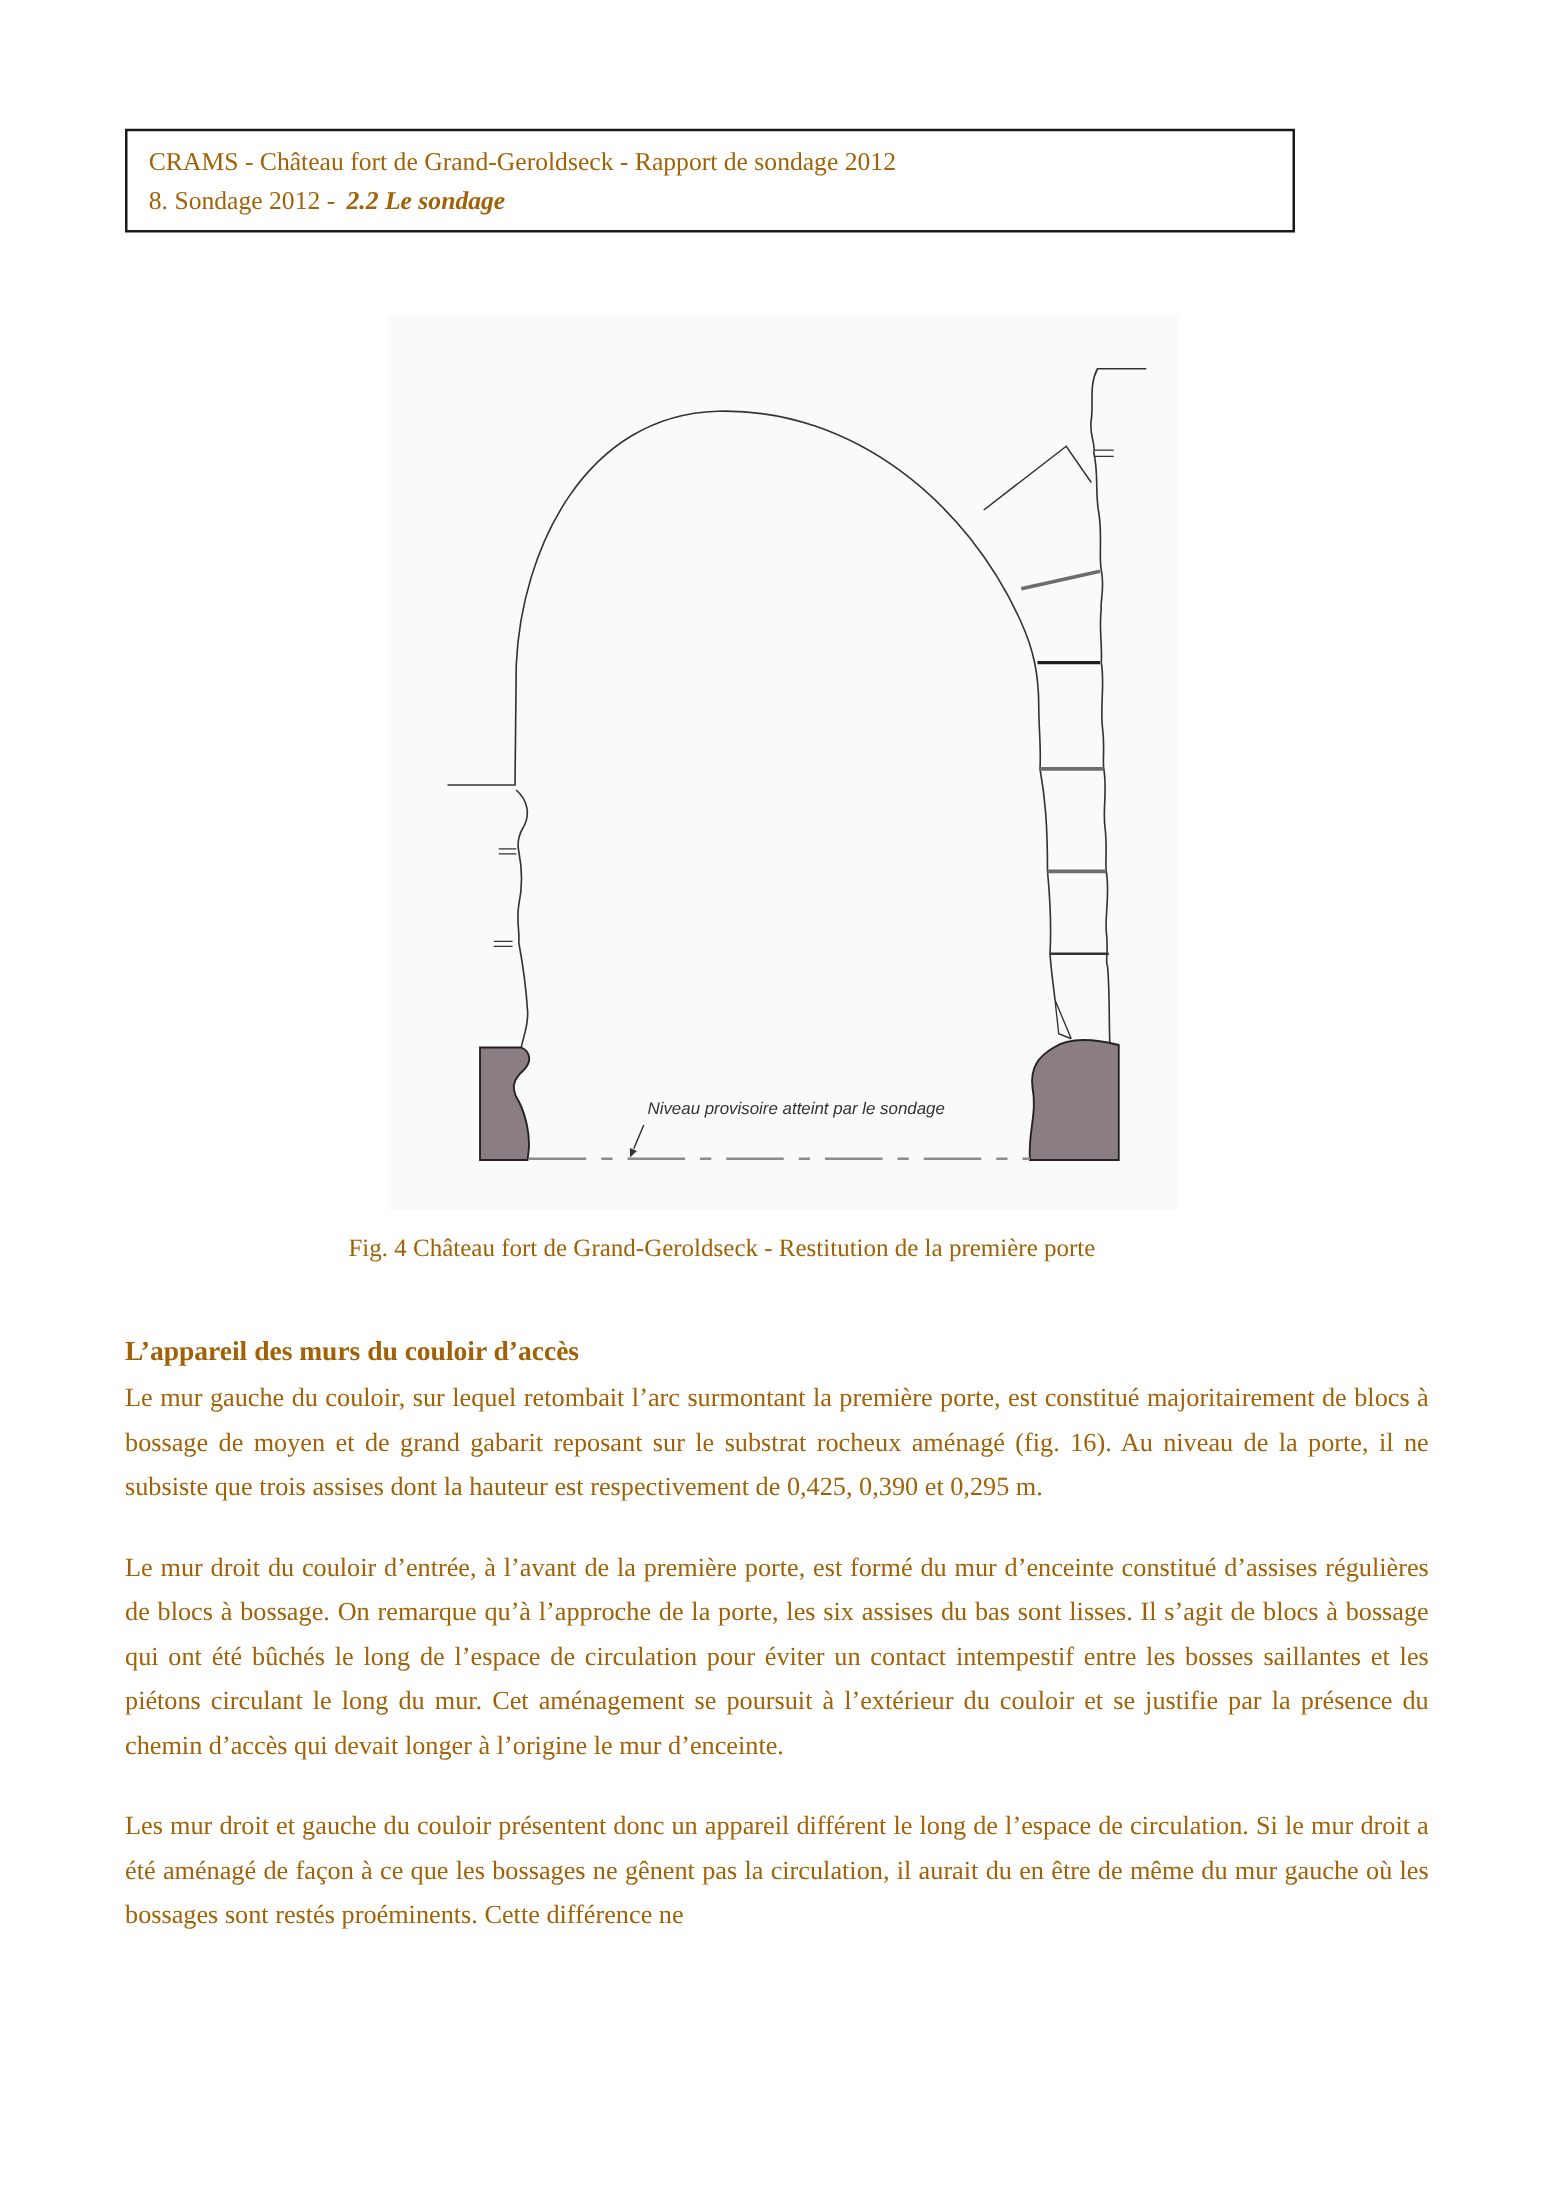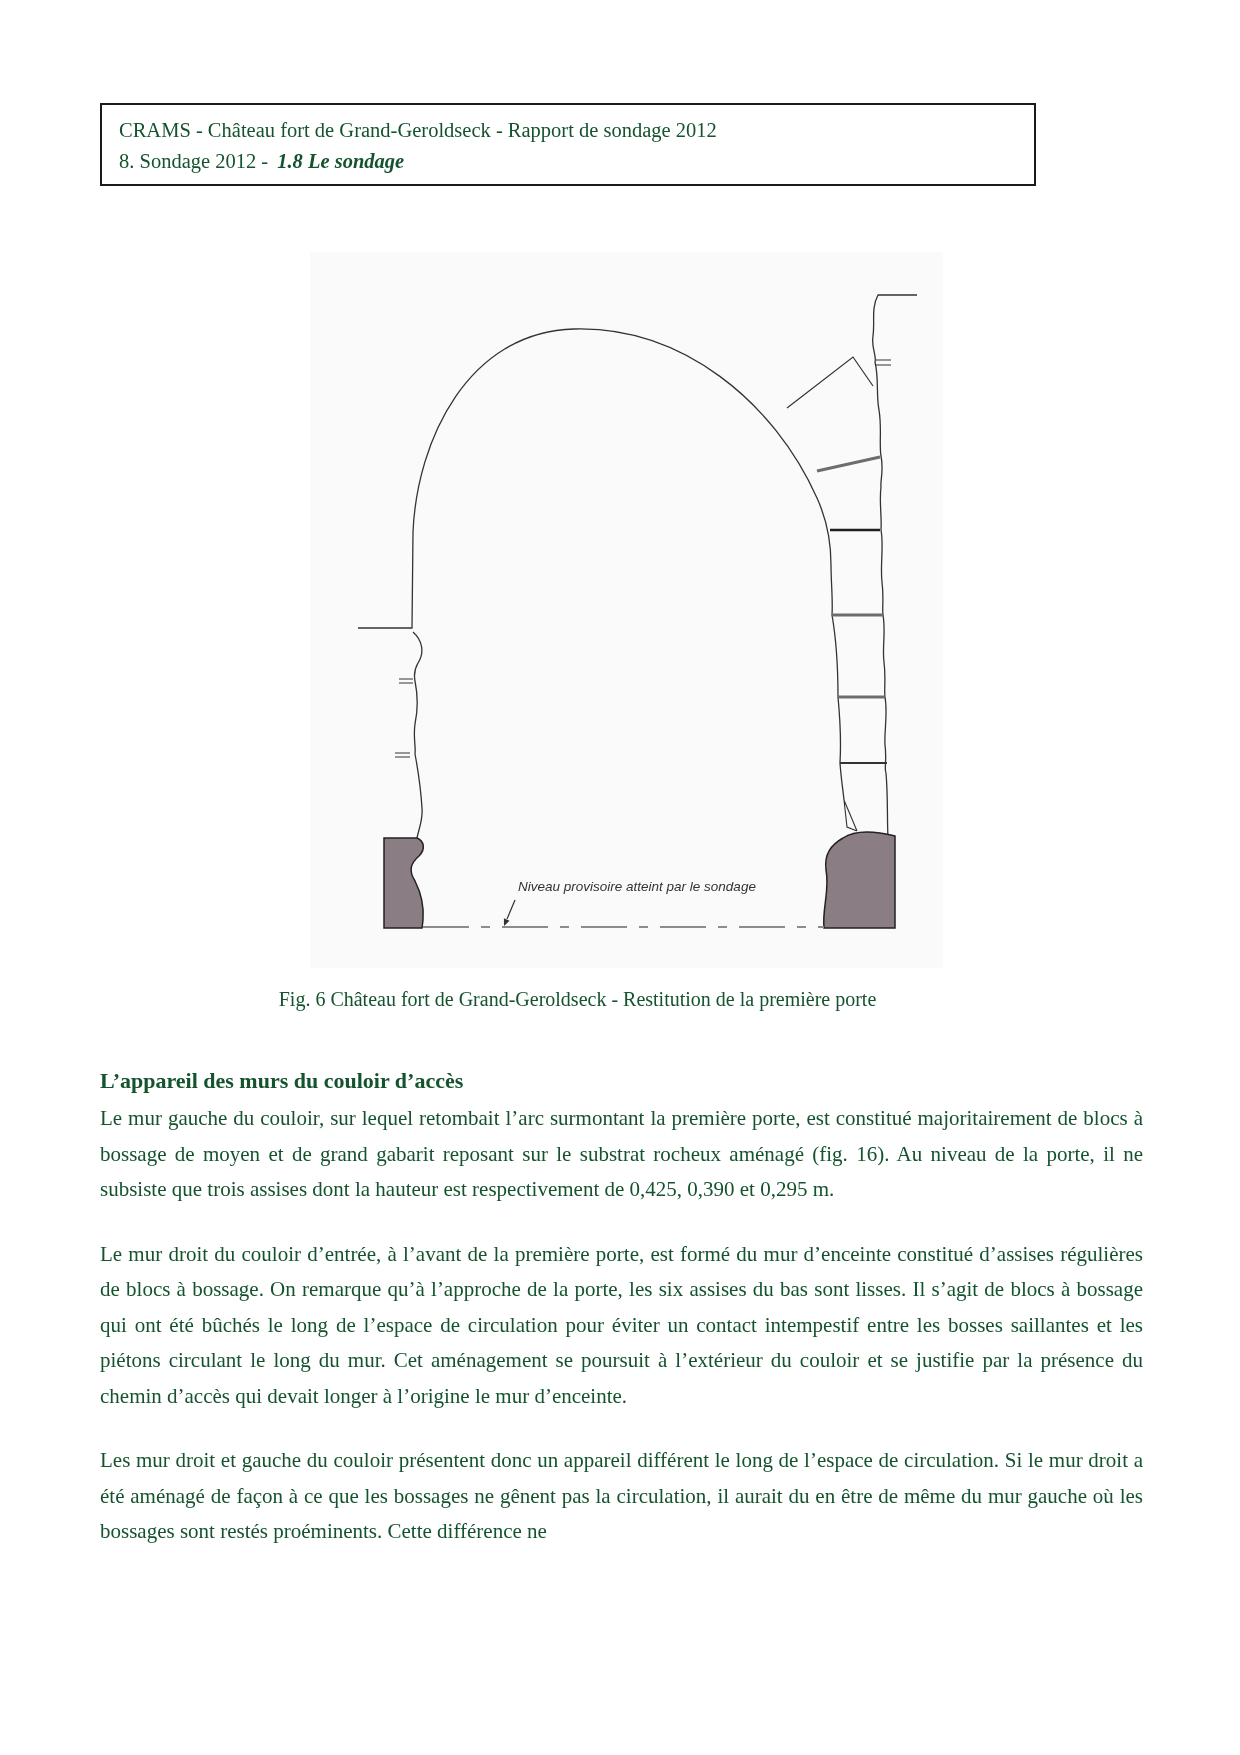--- a/index.html
+++ b/index.html
@@ -1,19 +1,19 @@
 <!DOCTYPE html>
 <html><head>
 <meta charset="utf-8">
 <style>
   html,body{margin:0;padding:0;background:#e9e9e9;}
   .page{
     position:relative;width:1240px;height:1755px;margin:0 auto;
     background:#ffffff;overflow:hidden;
-    font-family:"Liberation Serif", serif;color:#14532d;
+    font-family:"Liberation Serif", serif;color:#a16207;
   }
   
   .header-box{
     position:absolute;left:100px;top:103px;width:936px;height:83px;
     border:2px solid #1a1a1a;box-sizing:border-box;
     padding:10px 0 0 17px;
   }
   .header-box .hline{font-size:20.5px;line-height:31px;white-space:nowrap;}
   .header-box .hl2-em{font-weight:bold;font-style:italic;margin-left:9px;}
 
@@ -38,21 +38,21 @@
   .svg-label{font-family:"Liberation Sans", sans-serif;font-size:13.5px;fill:#333;}
 </style>
 </head>
 <body>
 
 <div class="page">
 
   <div class="header-box">
     <div class="hline">CRAMS - Château fort de Grand-Geroldseck - Rapport de sondage 2012</div>
     <div class="hline">
-      <span>8. Sondage 2012  -</span><span class="hl2-em">1.8 Le sondage</span>
+      <span>8. Sondage 2012  -</span><span class="hl2-em">2.2 Le sondage</span>
     </div>
   </div>
 
   <div class="figure-wrap">
     <svg width="633" height="716" viewBox="0 0 633 716">
 
       <path d="M 48 376 L 102 376 L 103 280
                C 107 188, 158 80, 264 77
                C 372 74, 464 150, 507 246
                C 517 268, 521 288, 521 313
@@ -111,21 +111,21 @@
                C 514 602, 521 593, 533 586 Z" stroke="#222222" stroke-width="1.5" fill="#8a7d84"></path>
 
       <path d="M 113 675 L 514 675" fill="none" stroke-width="2" stroke-dasharray="46 12 9 12" stroke="#8c8c8c"></path>
 
       <text class="svg-label" x="208" y="639">Niveau provisoire atteint par le sondage</text>
       <path d="M 205 648 L 197 667" stroke="#333333" stroke-width="1.2" fill="none"></path>
       <polygon points="194,674 199.5,668.7 193.9,666.3" fill="#333333"></polygon>
     </svg>
   </div>
 
-  <div class="fig-caption">Fig. 6  Château fort de Grand-Geroldseck - Restitution de la première porte</div>
+  <div class="fig-caption">Fig. 4  Château fort de Grand-Geroldseck - Restitution de la première porte</div>
 
   <div class="section-heading">L’appareil des murs du couloir d’accès</div>
 
   <div class="body-text">
     <p>Le mur gauche du couloir, sur lequel retombait l’arc surmontant la première porte, est constitué majoritairement de blocs à bossage de moyen et de grand gabarit reposant sur le substrat rocheux aménagé (fig. 16). Au niveau de la porte, il ne subsiste que trois assises dont la hauteur est respectivement de 0,425, 0,390 et 0,295 m.</p>
     <p>Le mur droit du couloir d’entrée, à l’avant de la première porte, est formé du mur d’enceinte constitué d’assises régulières de blocs à bossage. On remarque qu’à l’approche de la porte, les six assises du bas sont lisses. Il s’agit de blocs à bossage qui ont été bûchés le long de l’espace de circulation pour éviter un contact intempestif entre les bosses saillantes et les piétons circulant le long du mur. Cet aménagement se poursuit à l’extérieur du couloir et se justifie par la présence du chemin d’accès qui devait longer à l’origine le mur d’enceinte.</p>
     <p>Les mur droit et gauche du couloir présentent donc un appareil différent le long de l’espace de circulation. Si le mur droit a été aménagé de façon à ce que les bossages ne gênent pas la circulation, il aurait du en être de même du mur gauche où les bossages sont restés proéminents.  Cette  différence  ne</p>
   </div>
 
 </div>

